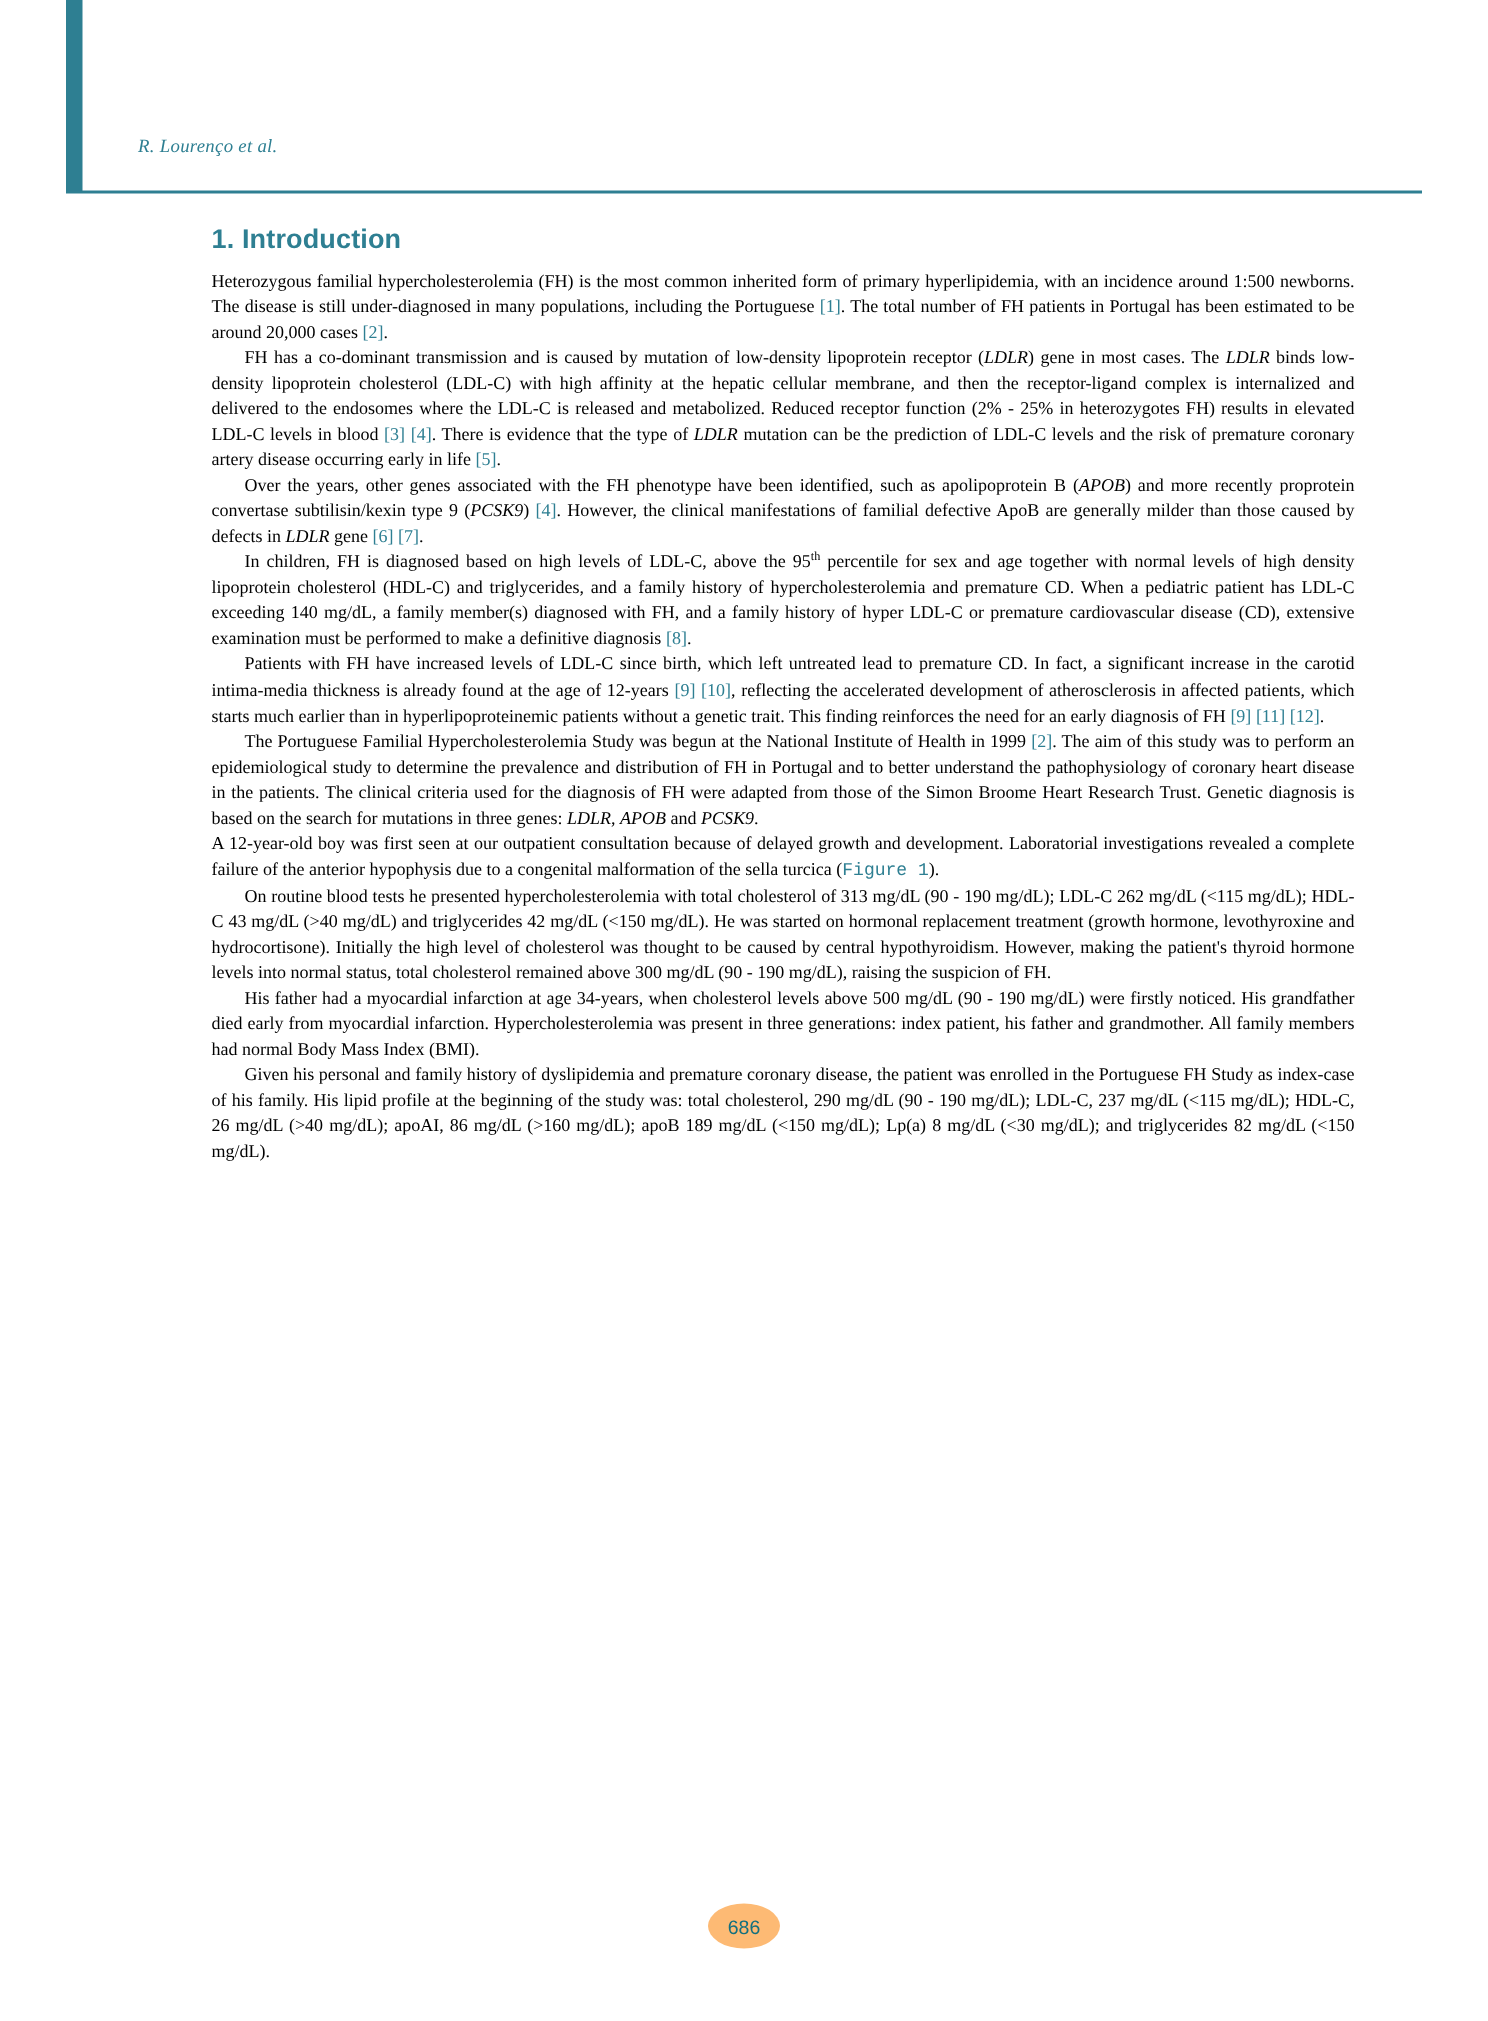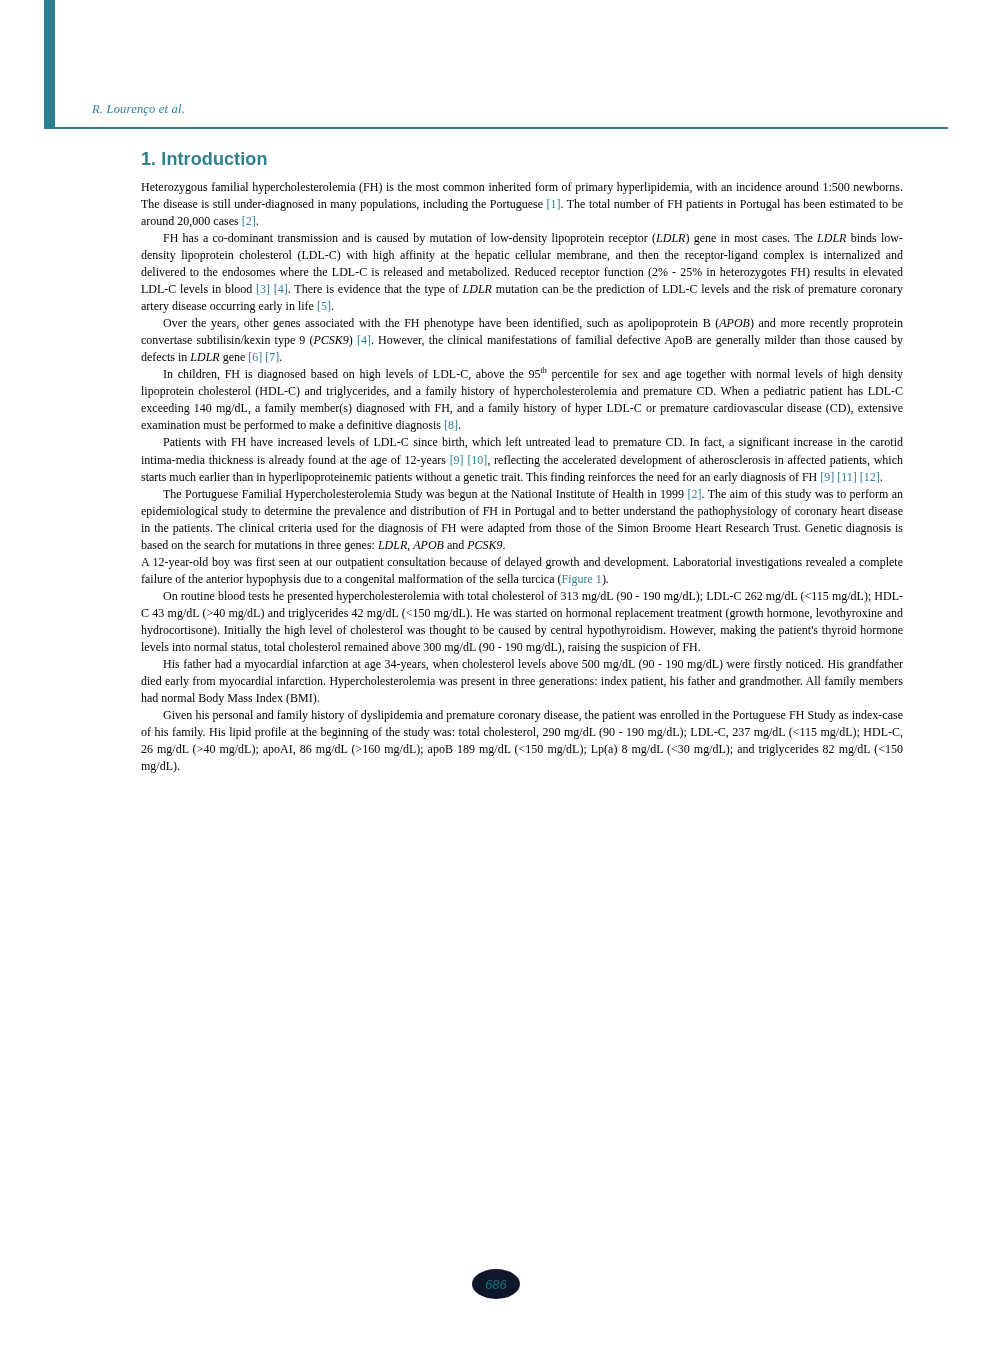--- a/index.html
+++ b/index.html
@@ -28,21 +28,20 @@
   }
   .running-head {
     position: absolute;
     left: 92px;
     top: 90px;
     font-size: 12.5px;
     font-style: italic;
     color: #2e7f92;
     font-family: "Liberation Serif", serif;
     letter-spacing: 0.2px;
-    margin-top: 12px;
   }
   .running-head .author {
     font-style: italic;
   }
   .head-rule {
     position: absolute;
     left: 44px;
     top: 127px;
     width: 904px;
     height: 2px;
@@ -74,43 +73,43 @@
     hyphens: auto;
   }
   p.indent {
     text-indent: 22px;
   }
   .ref {
     color: #2e7f92;
   }
   .figref {
     color: #2e7f92;
+    font-family: Liberation Mono, monospace;
   }
   i { }
   sup { font-size: 0.68em; vertical-align: super; line-height: 0; }
   .page-number-wrap {
     position: absolute;
     left: 0;
     right: 0;
     bottom: 48px;
     display: flex;
     justify-content: center;
   }
   .page-number {
     width: 48px;
     height: 30px;
     border-radius: 50%;
-    background: #0f172a;
+    background: #fdba74;
     color: #14707f;
     font-family: "Liberation Sans", sans-serif;
     font-size: 13px;
     display: flex;
     align-items: center;
     justify-content: center;
-    font-style: italic;
   }
 </style>
 </head>
 <body>
 
 <div class="page">
 
   <div class="left-bar"></div>
 
   <div class="running-head">

